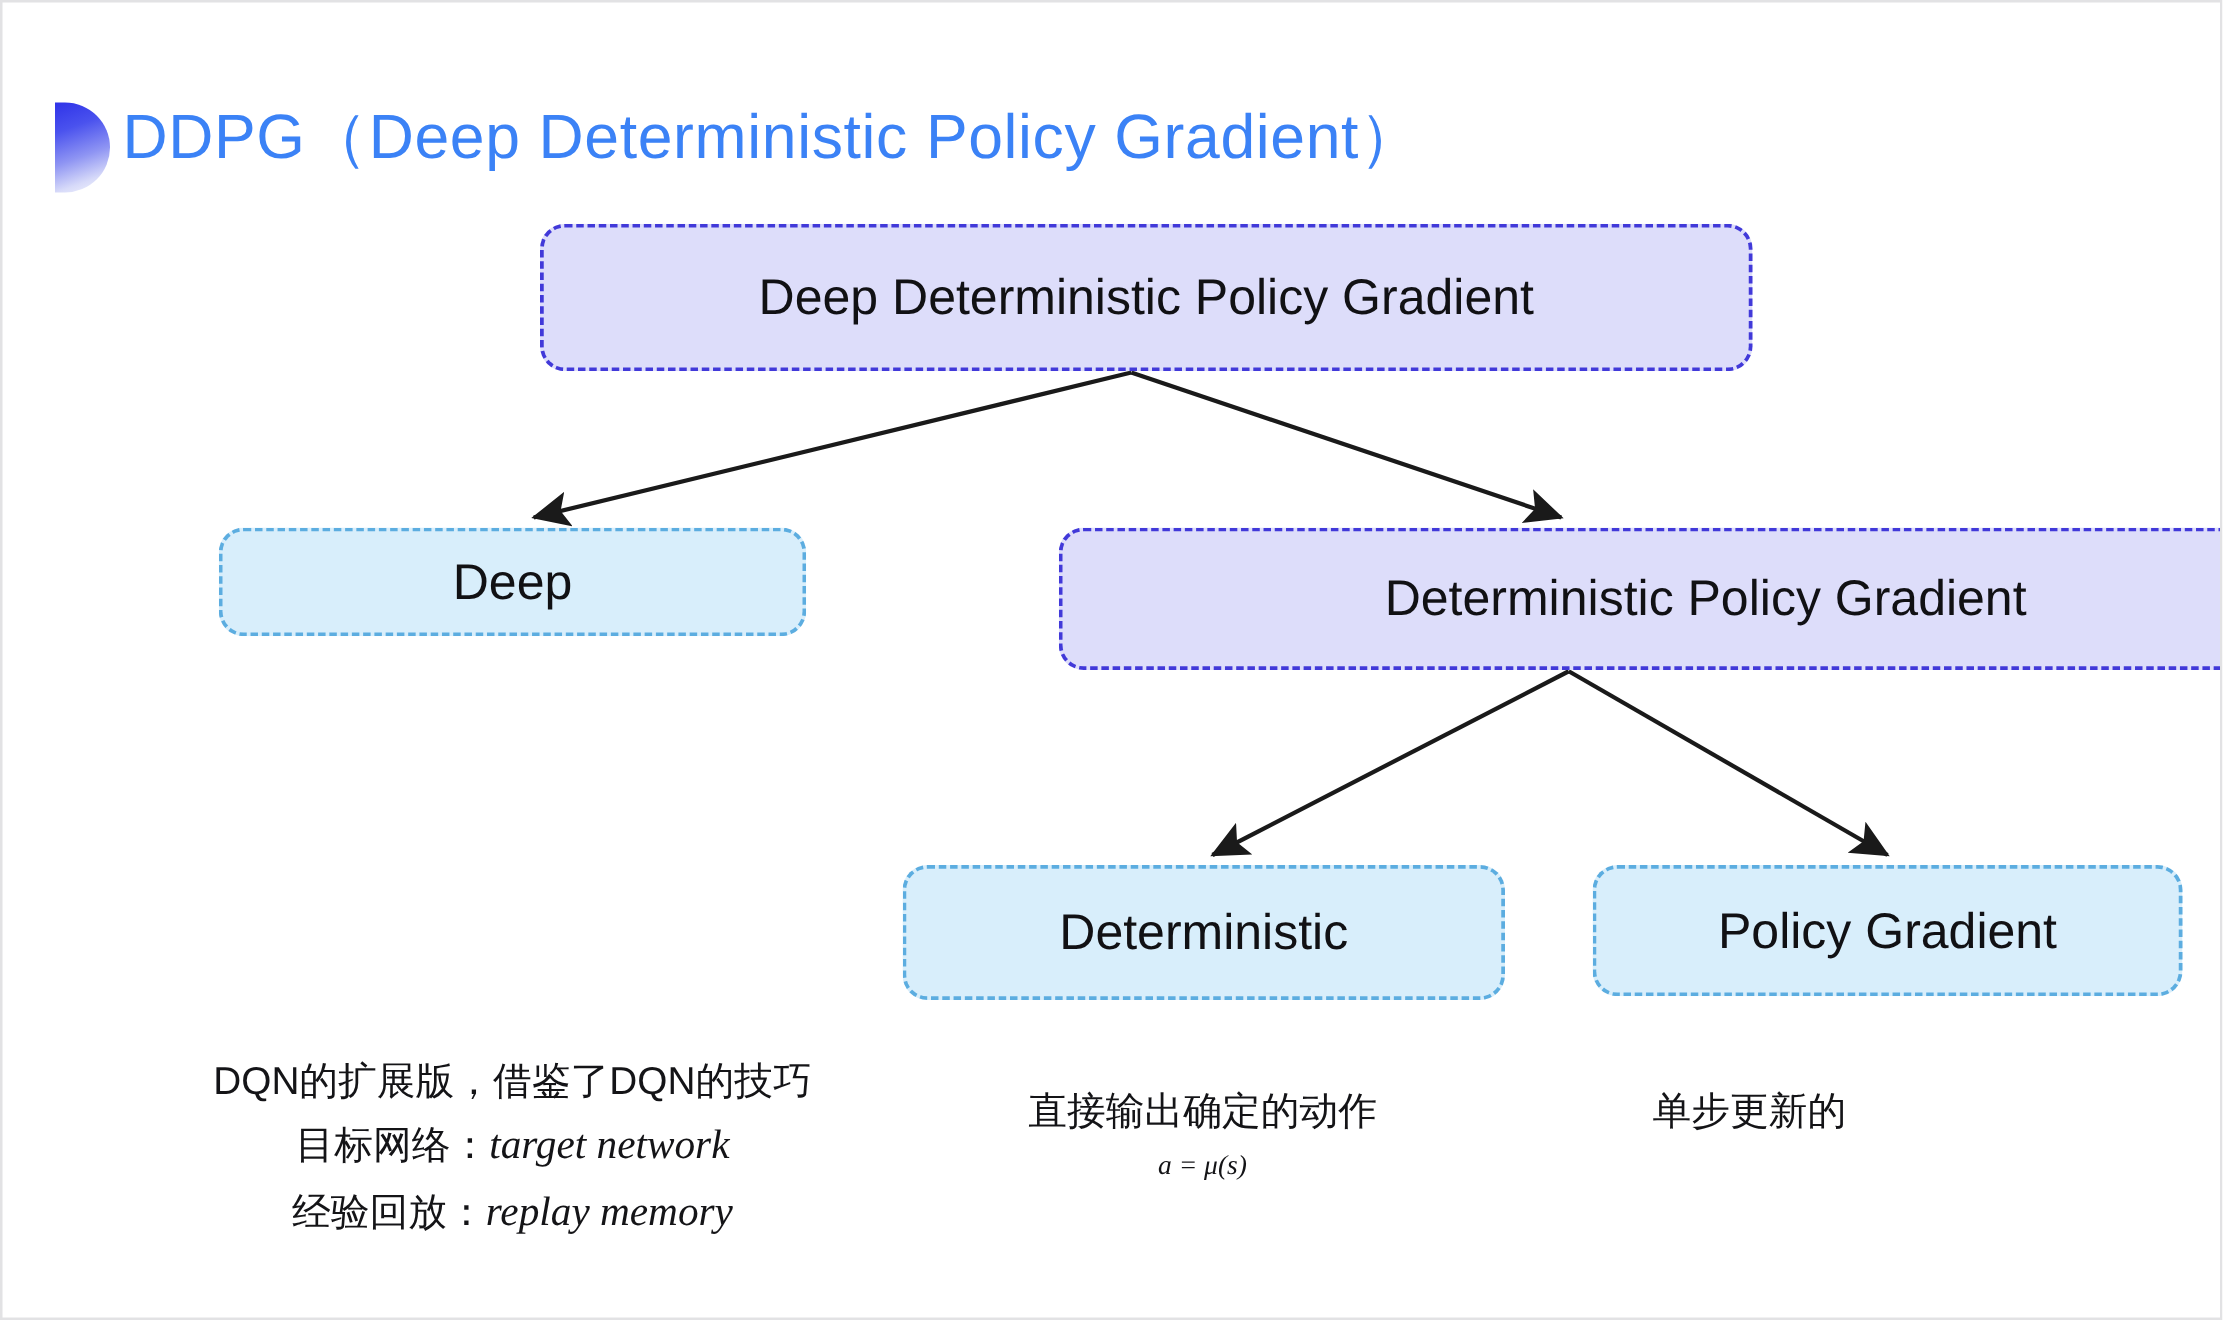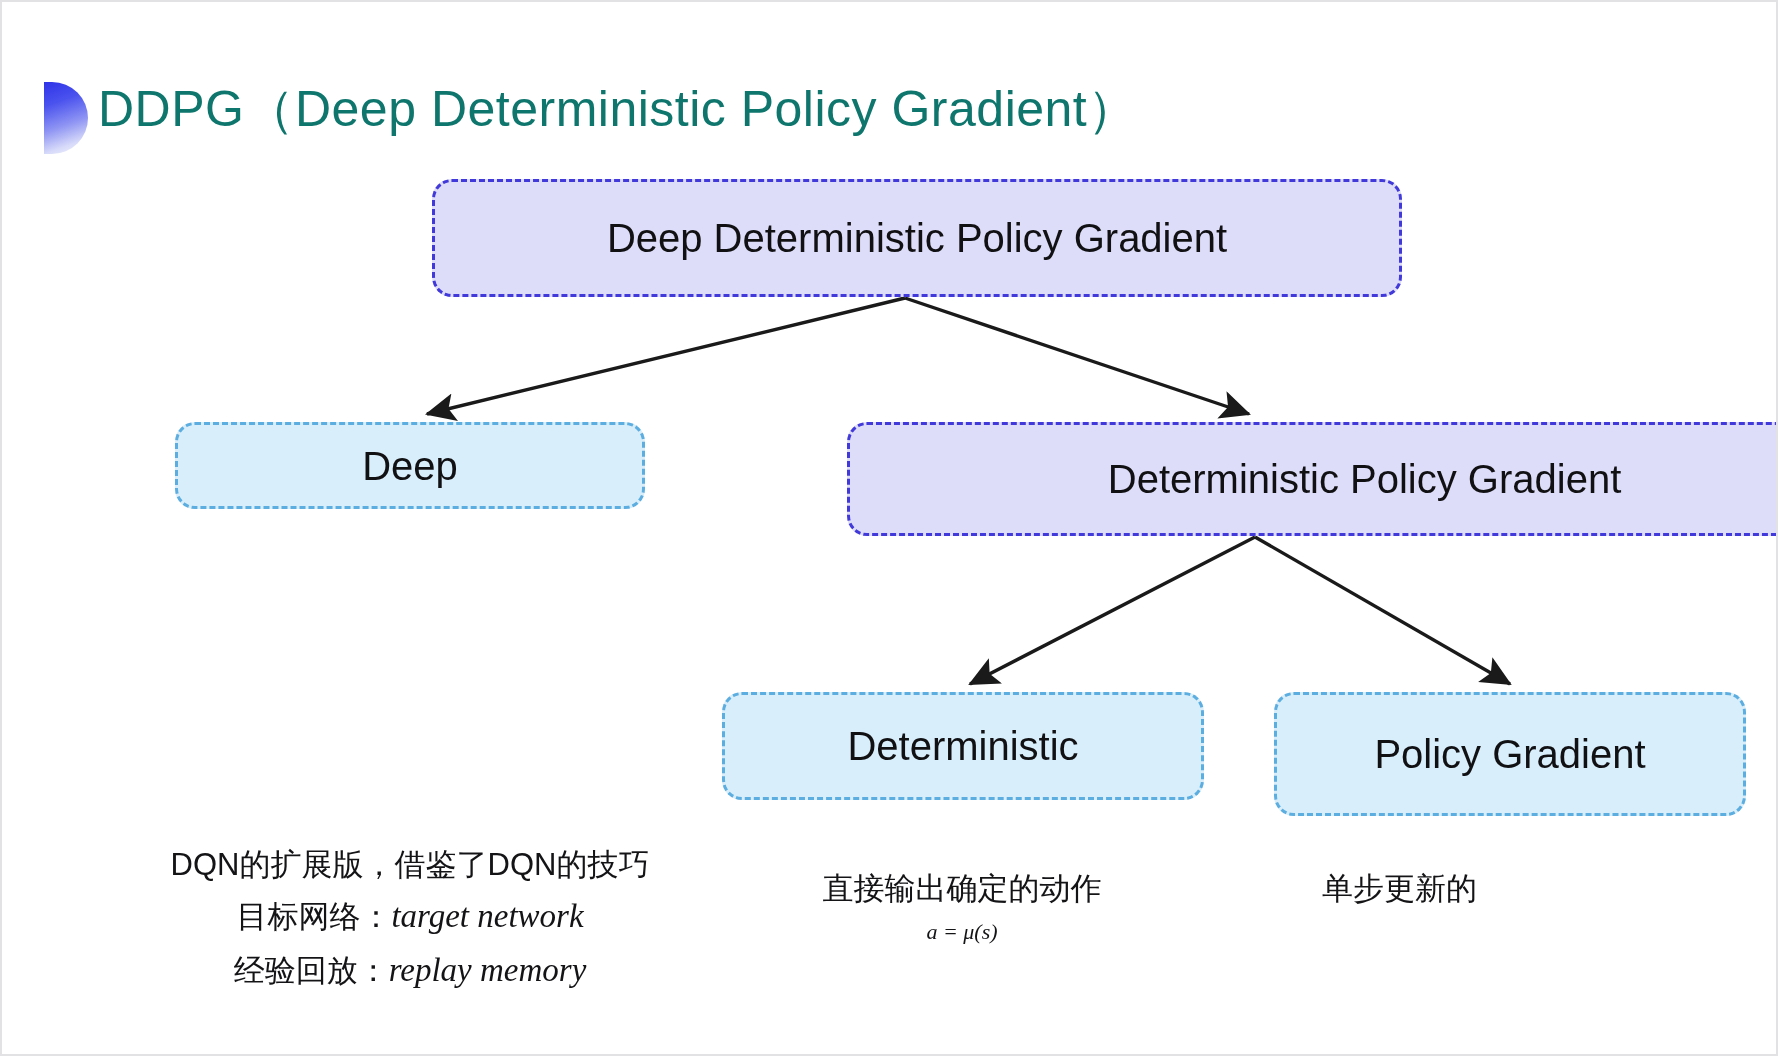--- a/index.html
+++ b/index.html
@@ -26,21 +26,21 @@
     width: 44px;
     height: 72px;
     border-radius: 0 72px 72px 0;
     background: linear-gradient(160deg, #2f33e8 0%, #4a52ee 28%, #8f95f3 58%, #d7daf9 82%, #f7f8fe 100%);
   }
   #title-text {
     position: absolute;
     left: 96px;
     top: 74px;
     font-size: 50px;
-    color: #0f766e;
+    color: #3b82f6;
     letter-spacing: 0.5px;
     white-space: nowrap;
     font-weight: 400;
   }
 
   
   #connectors {
     position: absolute;
     left: 0;
     top: 0;
@@ -78,21 +78,21 @@
 
   #node-deep      { left: 173px; top: 420px;  width: 470px; height: 87px; }
   #node-deep .node-label { font-size: 40px; }
 
   #node-dpg       { left: 845px; top: 420px;  width: 1035px; height: 114px; }
   #node-dpg .node-label { font-size: 40px; }
 
   #node-det       { left: 720px; top: 690px;  width: 482px; height: 108px; }
   #node-det .node-label { font-size: 40px; }
 
-  #node-pg        { left: 1272px; top: 690px; width: 472px; height: 124px; }
+  #node-pg        { left: 1272px; top: 690px; width: 472px; height: 105px; }
   #node-pg .node-label { font-size: 40px; }
 
   
   .annotation {
     position: absolute;
     color: #141417;
     font-size: 31px;
     line-height: 1.62;
     white-space: nowrap;
   }

